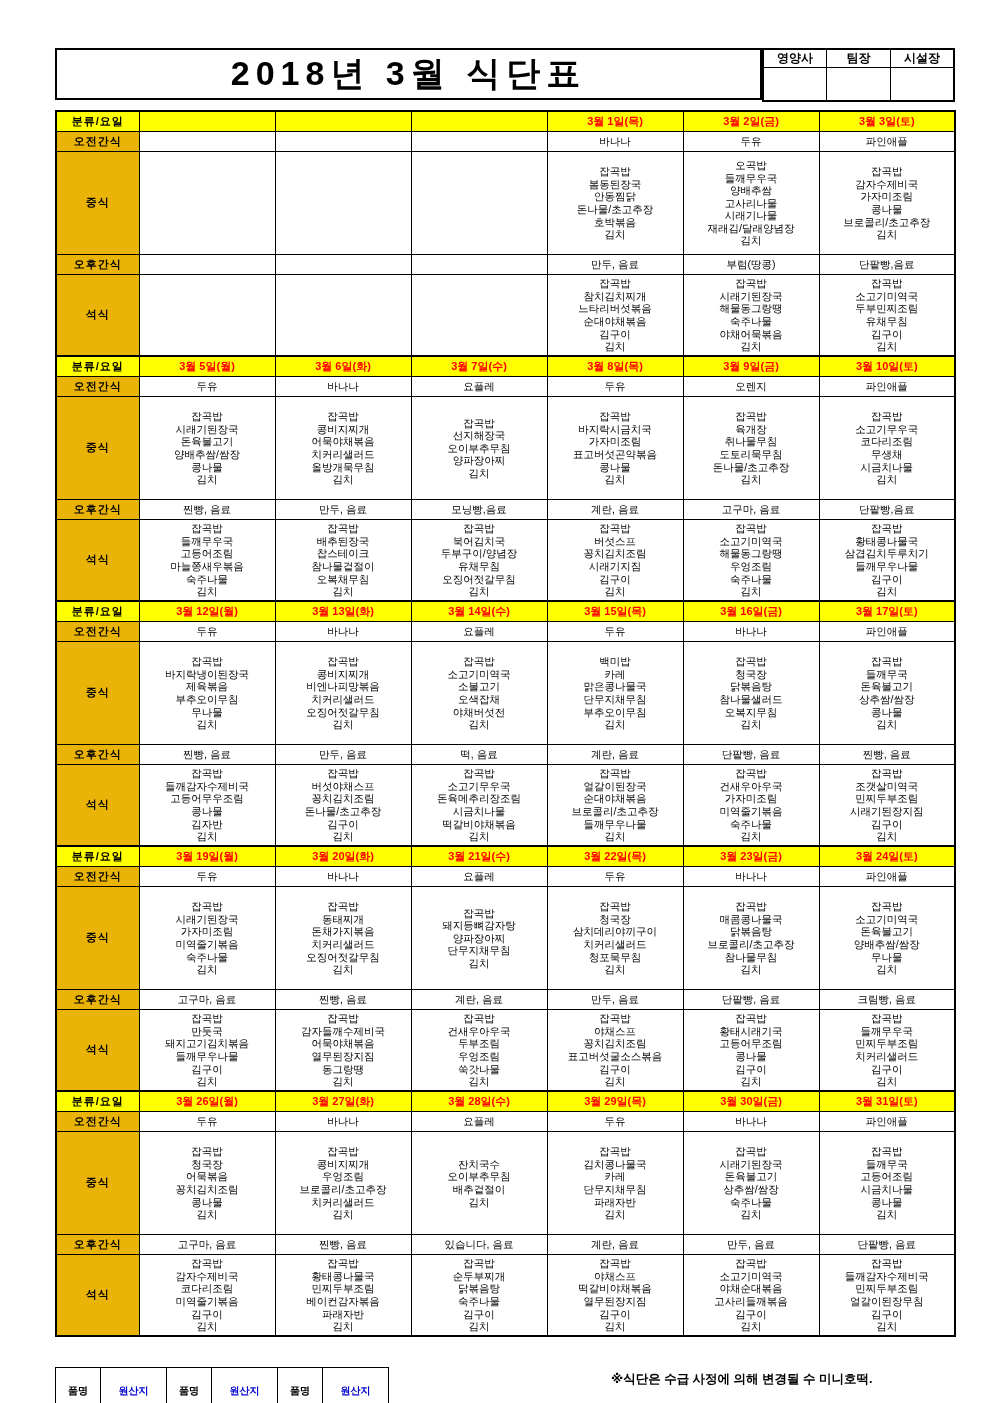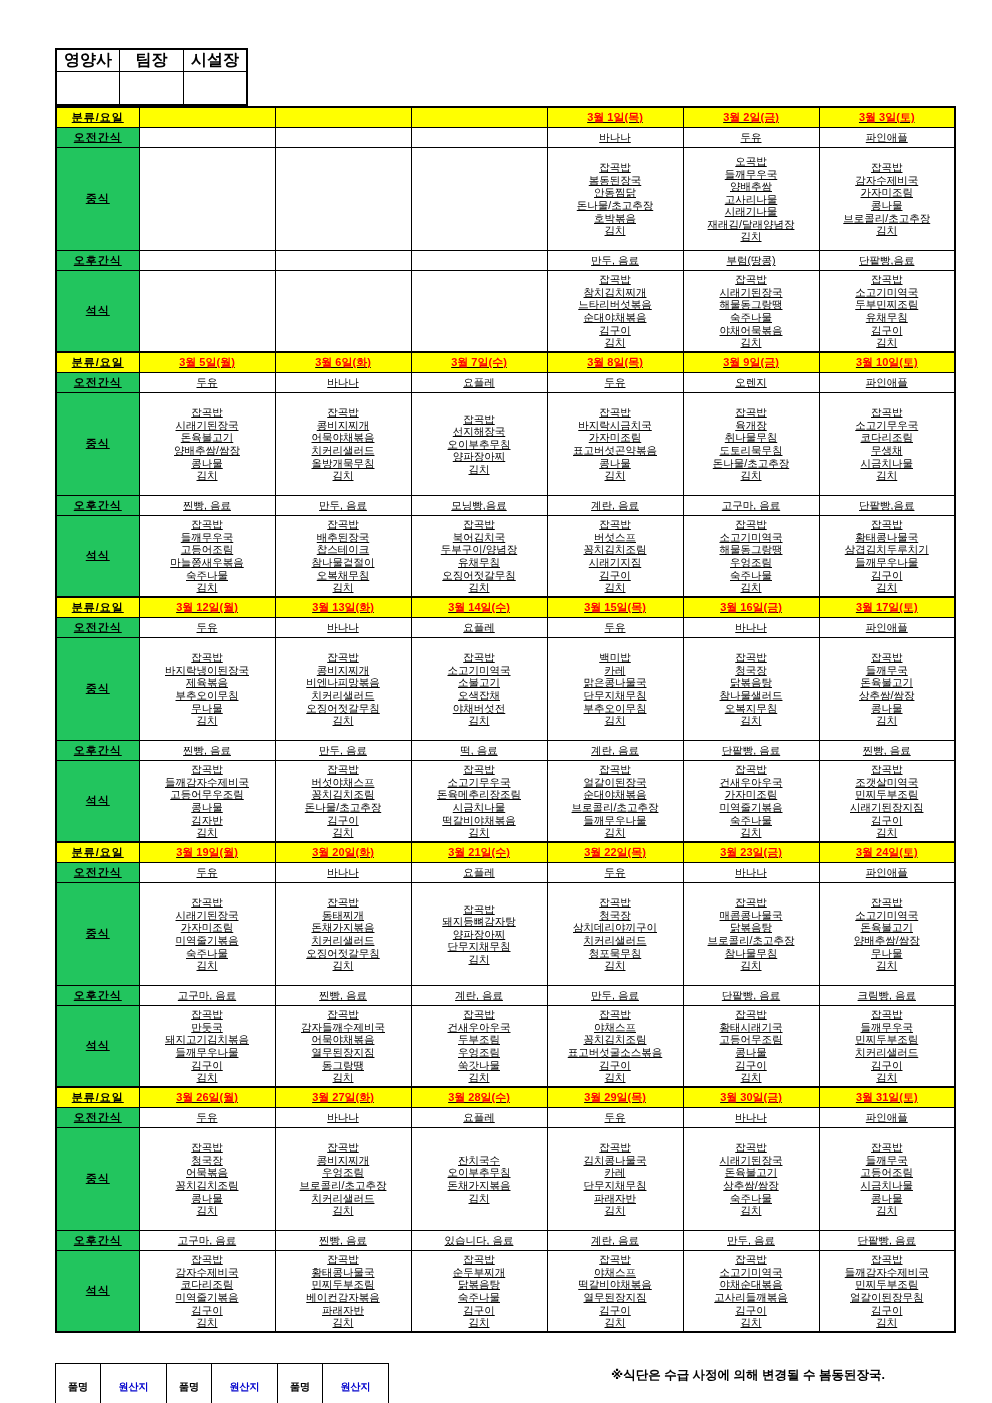--- a/index.html
+++ b/index.html
@@ -17,38 +17,38 @@
     border:2px solid #000;
     display:flex; align-items:center; justify-content:center;
     font-size:34px; font-weight:bold; letter-spacing:6px;
   }
   table.sign-table {
     border-collapse:collapse; table-layout:fixed;
     width:193px; height:52px; border:2px solid #000;
   }
   table.sign-table td {
     border:1px solid #000; text-align:center; vertical-align:middle;
-    font-size:16px; font-weight:bold; padding:0;
+    font-size:12px; font-weight:bold; padding:0;
   }
   table.sign-table tr.sign-hdr td { height:16px; }
   table.sign-table tr.sign-blank td { height:32px; }
 
   
   table.menu {
     border-collapse:collapse; table-layout:fixed;
-    width:900px; border:2px solid #000;text-decoration:underline;
+    width:900px; margin-top:8px; border:2px solid #000;
   }
   table.menu td {
     border:1px solid #000; text-align:center; vertical-align:middle;
     font-size:10.5px; line-height:1.2; padding:1px;
     white-space:pre-line; overflow:hidden;
   }
   table.menu col.c-label { width:83px; }
   table.menu col.c-day { width:136px; }
-  table.menu td.rowlabel { background:#22c55e; font-weight:bold; font-size:11px; letter-spacing:1px; }
+  table.menu td.rowlabel { background:#eab308; font-weight:bold; font-size:11px; letter-spacing:1px; }
   table.menu tr.hdr td { background:#ffff00; font-weight:bold; font-size:11px; height:17px; }
   table.menu tr.hdr td:not(.rowlabel) { color:#ff0000;text-align:center; }
   table.menu tr.week-start td { border-top:2px solid #000; }
   table.menu tr.am td, table.menu tr.pm td { height:17px; }
   table.menu tr.lunch td { height:100px; }
   table.menu tr.dinner td { height:78px; }
 
   
   .footer { display:flex; align-items:flex-start; margin-top:30px; width:900px; }
   table.origin {
@@ -65,20 +65,21 @@
     margin-left:222px; margin-top:4px;
     font-size:12.5px; font-weight:bold; white-space:nowrap;
   }
 </style>
 </head>
 <body>
 
 <div class="sheet">
 
   <div class="title-row">
+    <div class="title-box">2018년 3월 식단표</div>
     <table class="sign-table">
       <tbody>
           <tr class="sign-hdr">
         <td>영양사</td>
         <td>팀장</td>
         <td>시설장</td>
       </tr>
       <tr class="sign-blank">
         <td></td>
         <td></td>
@@ -515,21 +516,21 @@
 콩나물
 김치</td>
           <td>잡곡밥
 콩비지찌개
 우엉조림
 브로콜리/초고추장
 치커리샐러드
 김치</td>
           <td>잔치국수
 오이부추무침
-돈채가지볶음
+배추겉절이
 김치</td>
           <td>잡곡밥
 김치콩나물국
 카레
 단무지채무침
 파래자반
 김치</td>
           <td>잡곡밥
 시래기된장국
 돈육불고기
@@ -624,16 +625,16 @@
           <tr>
             <td>잡곡</td>
             <td>중국산</td>
             <td class="blue">소고기</td>
             <td>호주산</td>
             <td>닭고기</td>
             <td>국내산</td>
           </tr>
         </tbody>
     </table>
-    <div class="note">※식단은 수급 사정에 의해 변경될 수 봄동된장국.</div>
+    <div class="note">※식단은 수급 사정에 의해 변경될 수 미니호떡.</div>
   </div>
 
 </div>
 
 </body></html>

